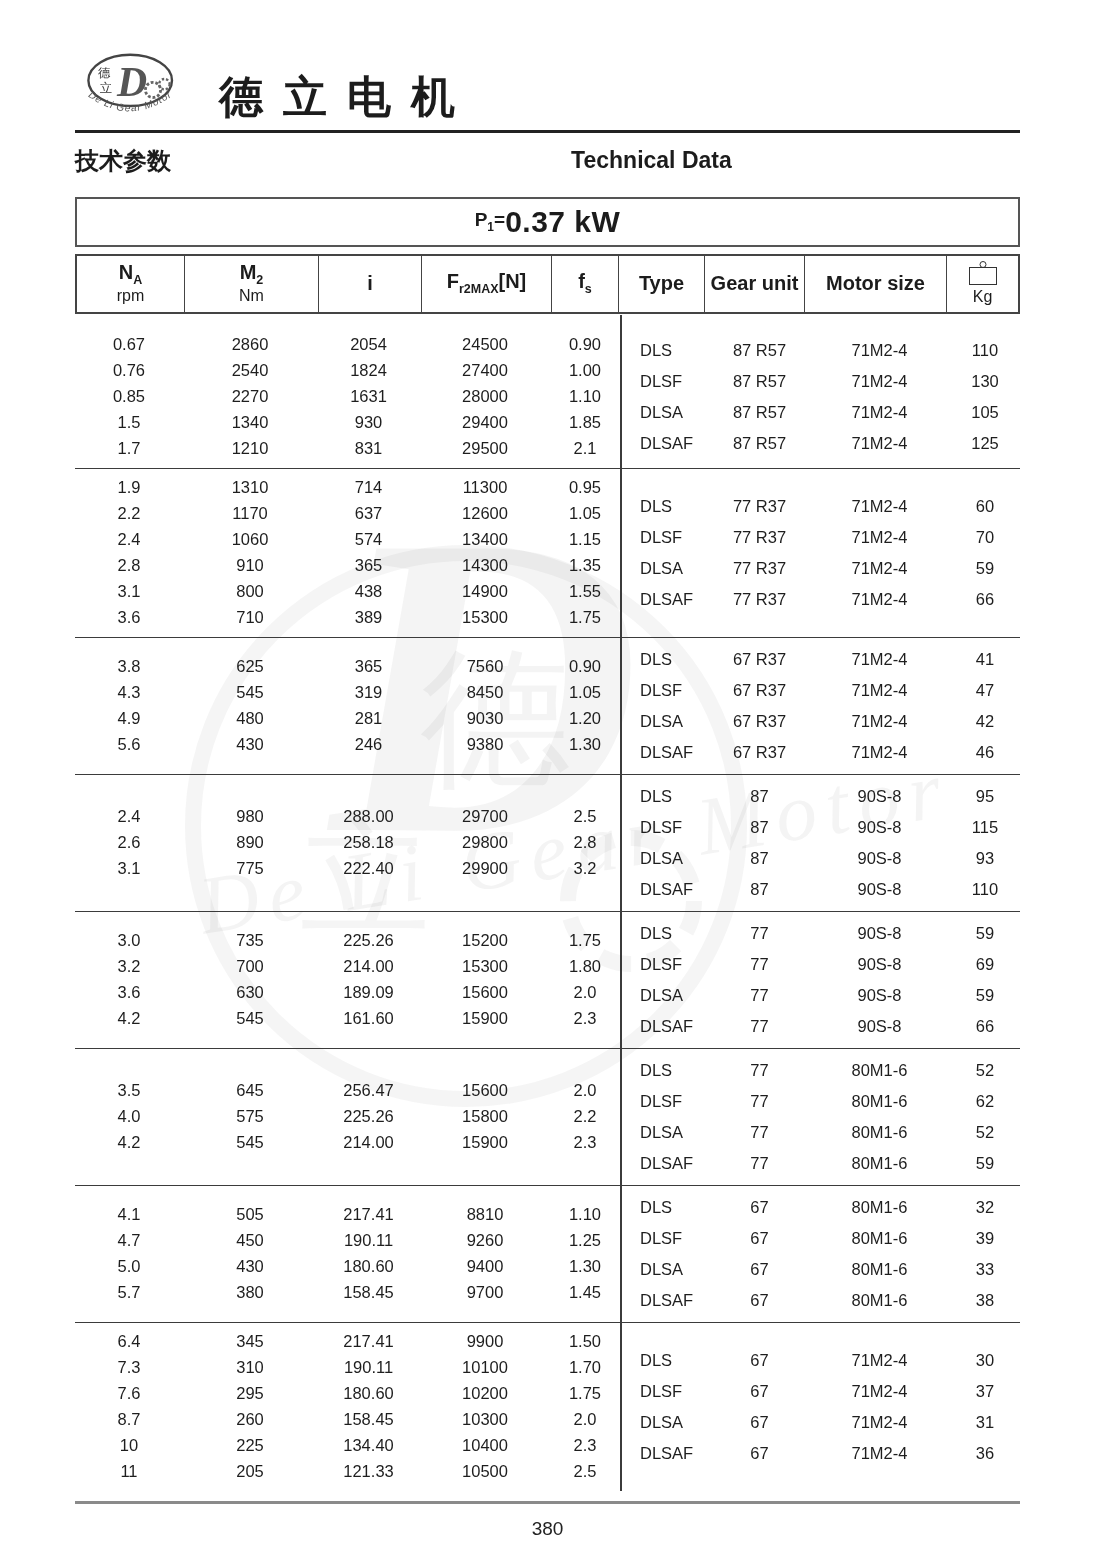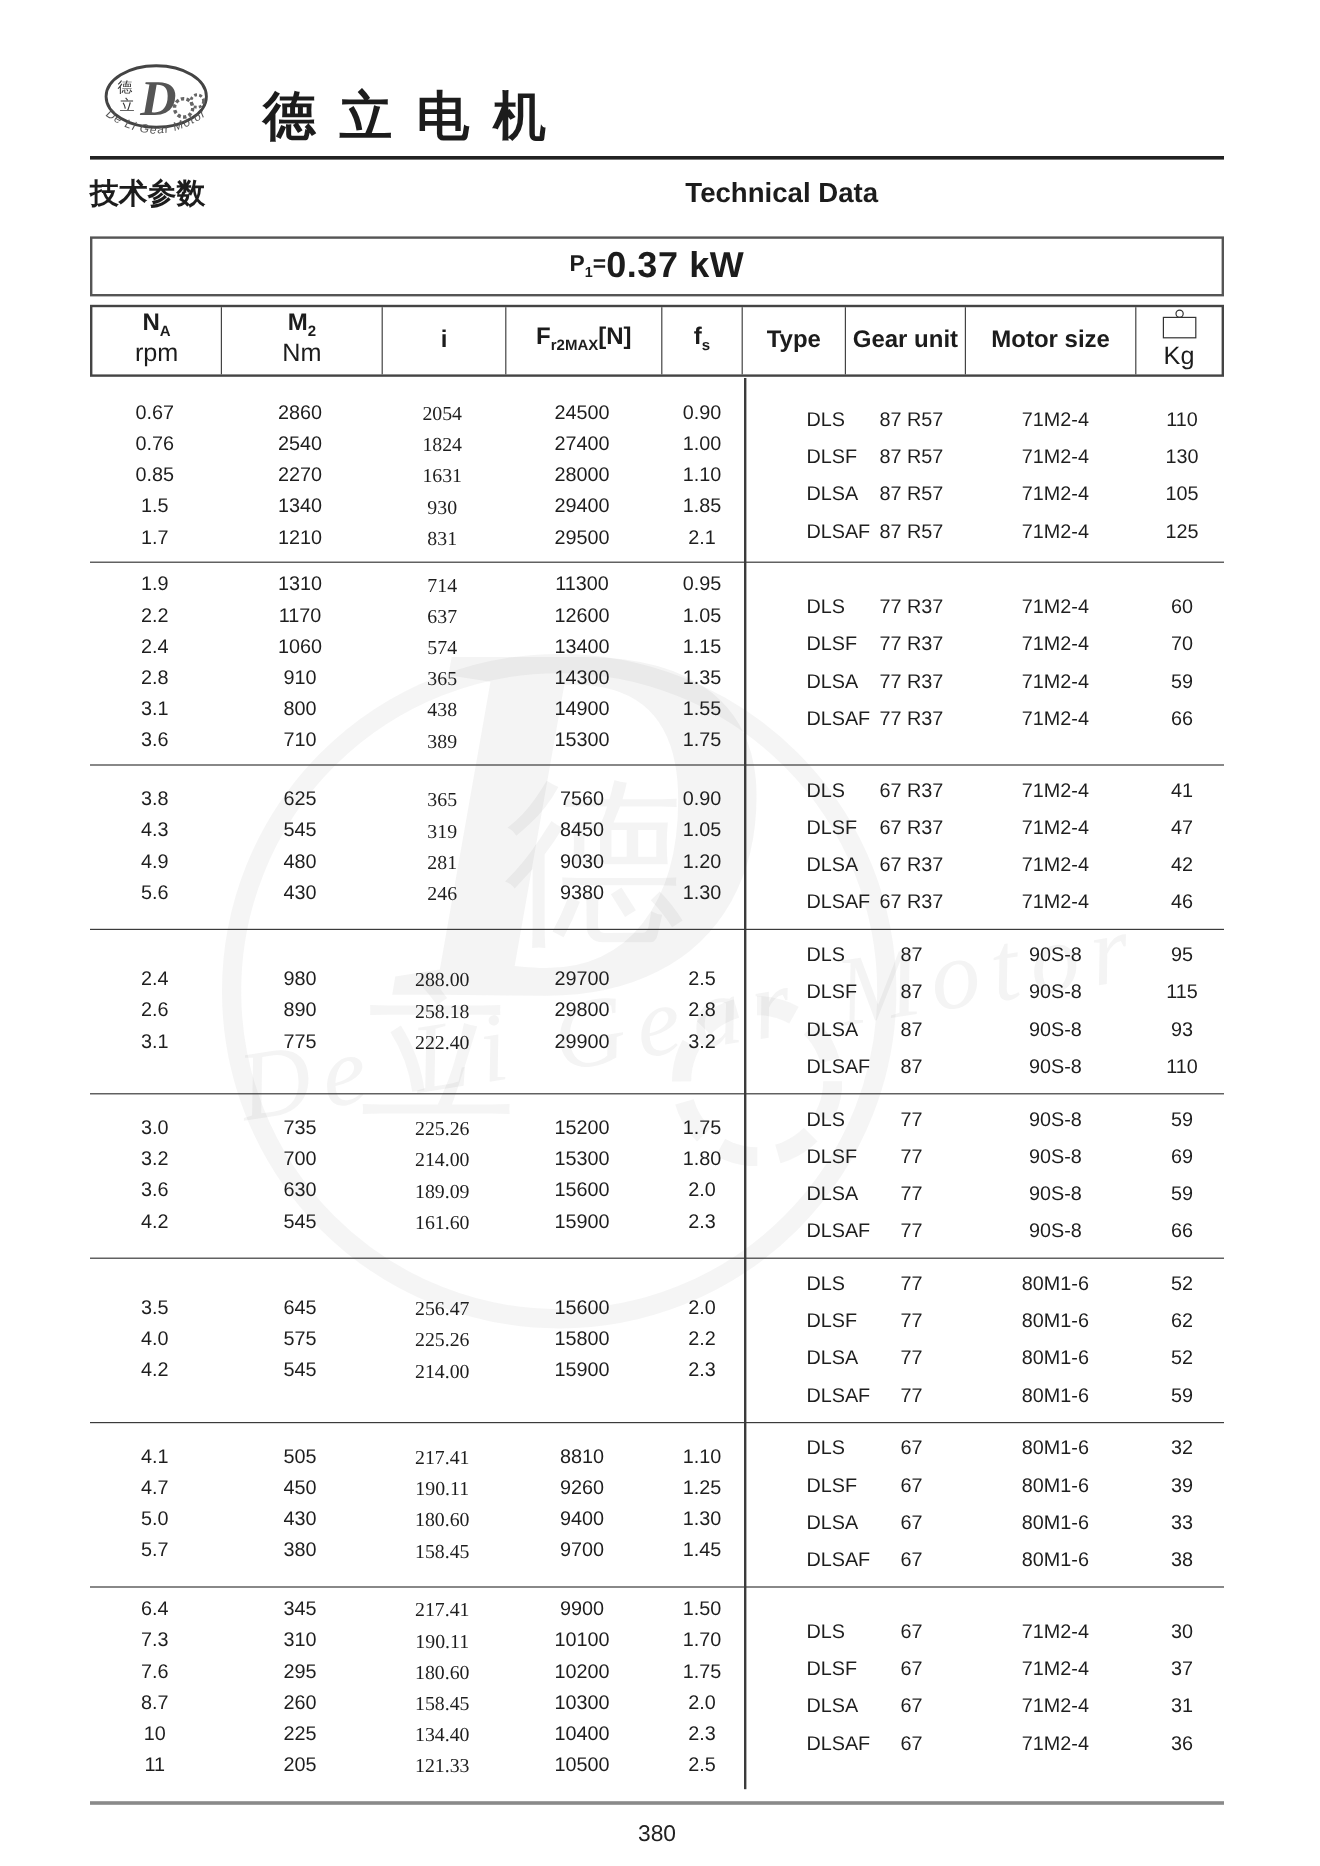--- a/index.html
+++ b/index.html
@@ -32,37 +32,37 @@
   .p-big{font-size:30px;font-weight:bold;letter-spacing:0.5px;}
 
   
   .cols{margin-top:7px;border:2px solid #444;display:flex;height:60px;box-sizing:border-box;}
   .hcell{border-right:1.5px solid #444;display:flex;flex-direction:column;justify-content:center;align-items:center;box-sizing:border-box;}
   .hcell:last-child{border-right:none;flex:1;}
   .col-na{width:108px;}.col-m2{width:134px;}.col-i{width:103px;}.col-fr2max{width:130px;}
   .col-fs{width:67px;}.col-type{width:86px;}.col-gear-unit{width:100px;}.col-motor-size{width:142px;align-items:center;}
   .hmain{font-size:20px;font-weight:bold;line-height:1.05;}
   .hmain sub{font-size:12.5px;font-weight:bold;}
-  .hunit{font-size:21px;line-height:1.15;}
+  .hunit{font-size:16px;line-height:1.15;}
   .weight-icon{position:relative;width:34px;height:26px;display:block;margin-bottom:1px;}
   .w-ring{position:absolute;left:50%;top:0;transform:translateX(-50%);width:7px;height:7px;border:1.5px solid #333;border-radius:50%;box-sizing:border-box;}
   .w-body{position:absolute;left:3px;top:6px;width:28px;height:18px;border:1.5px solid #333;box-sizing:border-box;}
 
   
   .blocks{position:relative;margin-top:12px;}
   .vline{position:absolute;left:545px;top:-11px;bottom:0;width:1.5px;background:#3b3b3b;}
   .block{display:flex;align-items:center;padding:6px 0;}
   .block + .block{border-top:1.5px solid #3b3b3b;}
   .bleft{width:545px;display:flex;flex-direction:column;justify-content:center;}
   .bright{width:398px;display:flex;flex-direction:column;justify-content:center;}
   .drow{display:flex;height:26px;align-items:center;}
   .rrow{display:flex;height:31px;align-items:center;}
   .dcell{text-align:center;font-size:16.5px;color:#1e1e1e;}
-  .lc0{width:108px;}.lc1{width:134px;}.lc2{width:103px;font-family:Liberation Serif, serif;}.lc3{width:130px;}.lc4{width:70px;}
-  .rc0{width:92px;text-align:left;padding-left:52px;box-sizing:border-box;}
+  .lc0{width:108px;}.lc1{width:134px;}.lc2{width:103px;}.lc3{width:130px;}.lc4{width:70px;}
+  .rc0{width:92px;text-align:left;padding-left:20px;box-sizing:border-box;}
   .rc1{width:95px;}.rc2{width:145px;}.rc3{width:66px;}
 
   
   .bottom-rule{height:3px;background:#8a8a8a;margin-top:10px;}
   .page-num{text-align:center;font-size:19px;margin-top:14px;color:#222;}
 </style>
 </head>
 <body>
 
 <div class="page">

